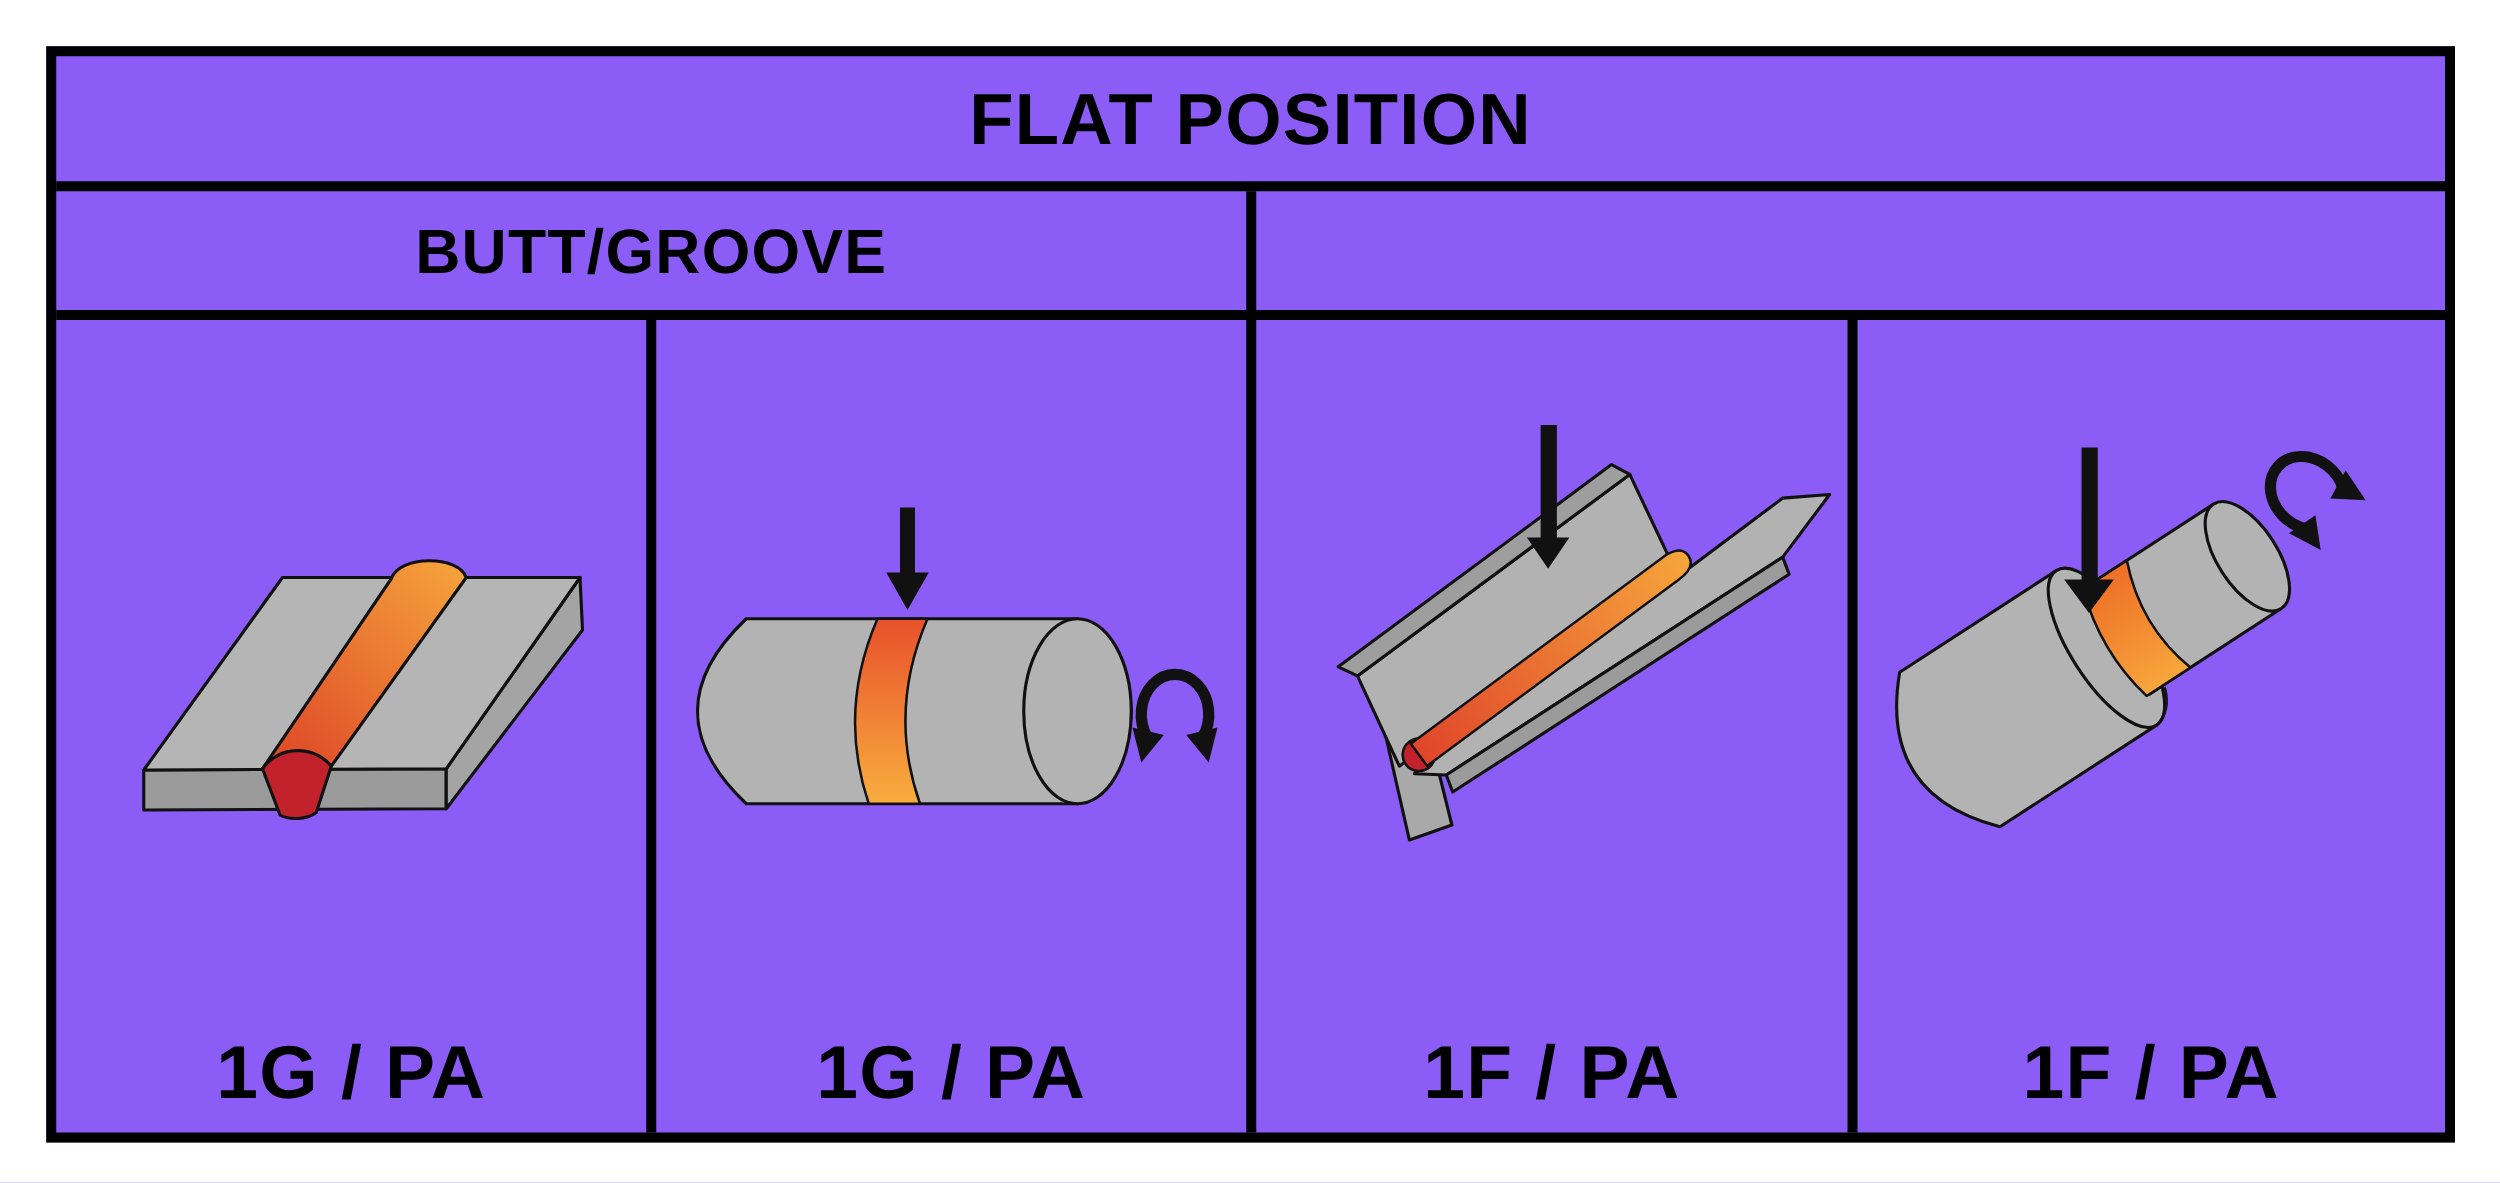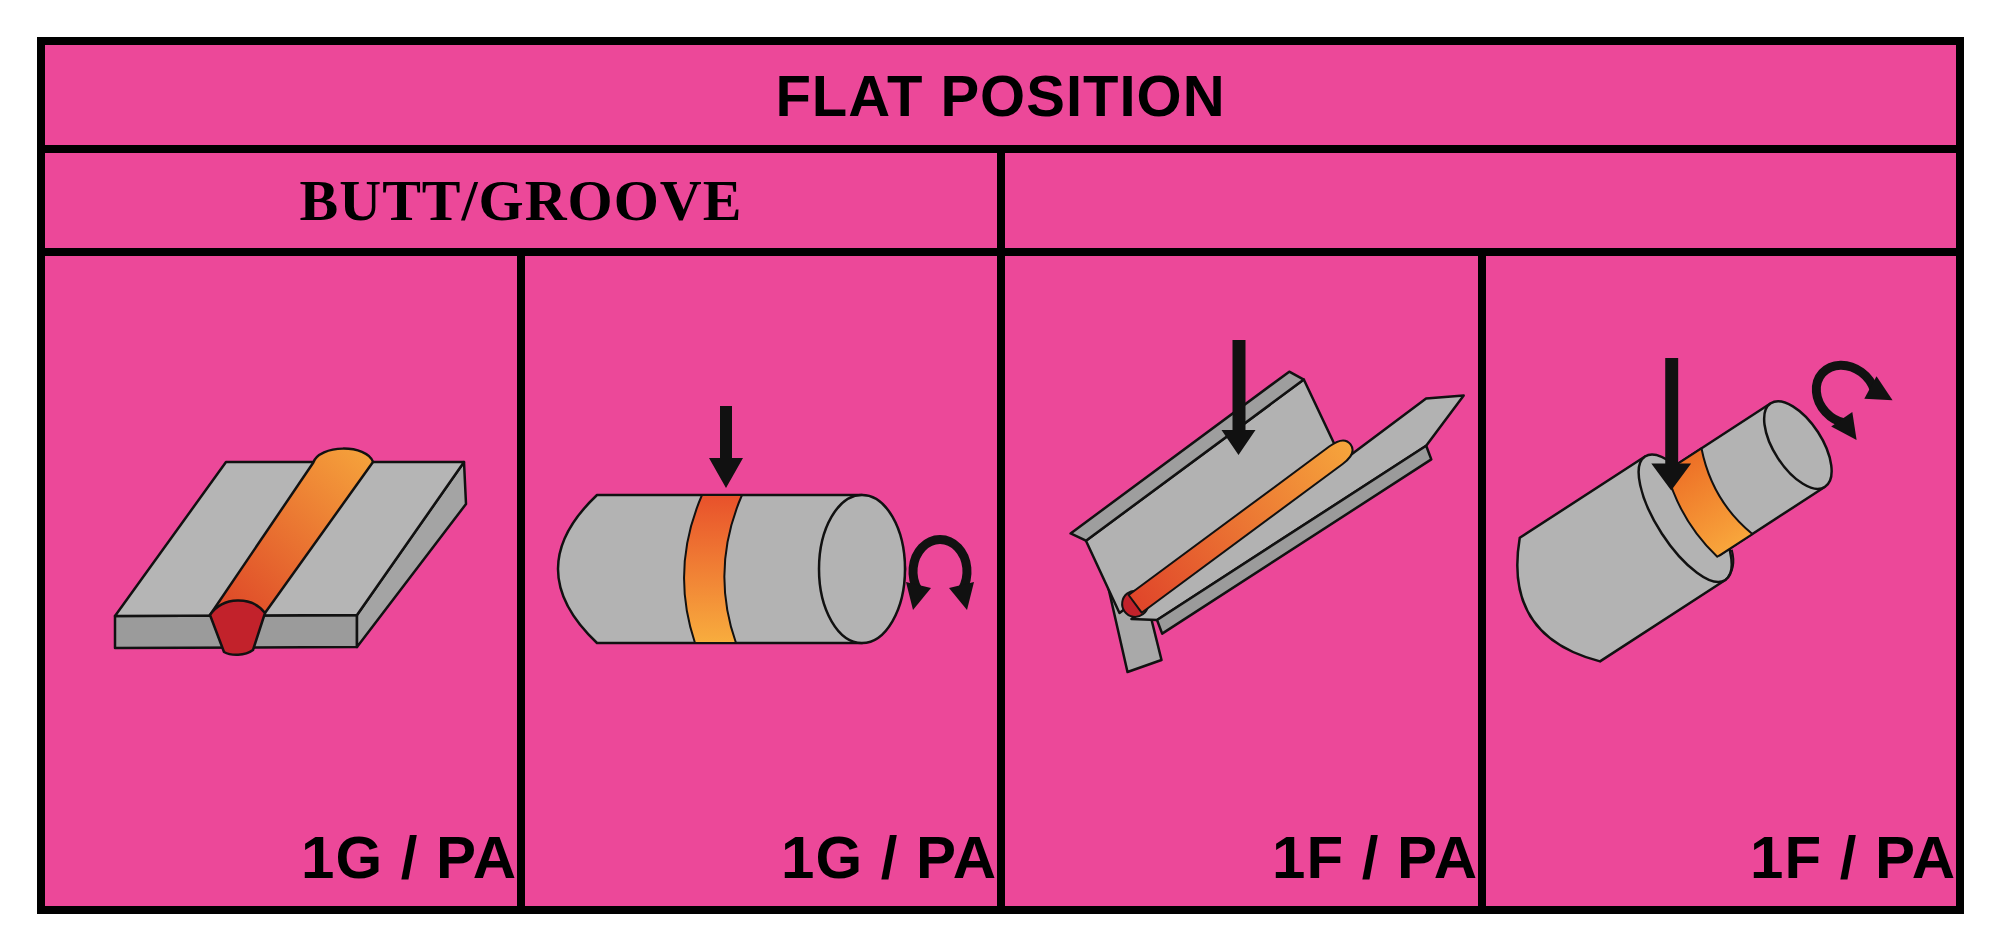--- a/index.html
+++ b/index.html
@@ -1,30 +1,30 @@
 <!DOCTYPE html>
 <html><head>
 <meta charset="utf-8">
 <style>
   html,body{margin:0;padding:0;background:#ffffff;width:2000px;height:946px;overflow:hidden;
     font-family:"Liberation Sans","DejaVu Sans",sans-serif;}
   .weld-table{position:absolute;left:37px;top:37px;width:1927px;height:877px;
-    border:8px solid #000;box-sizing:border-box;background:#ec4899;
+    border:8px solid #000;box-sizing:border-box;background:#8b5cf6;
     display:grid;grid-template-rows:100px 8px 95px 8px 1fr;}
   .hline{background:#000;}
   .title-row{display:flex;align-items:center;justify-content:center;}
   .title-text{font-size:58px;font-weight:700;letter-spacing:1px;color:#000;}
   .col-row{display:grid;grid-template-columns:952px 8px 1fr;}
   .col-cell{display:flex;align-items:center;justify-content:center;}
-  .col-text{font-size:58px;font-weight:700;letter-spacing:1px;color:#000;font-family:Liberation Serif, serif;}
+  .col-text{font-size:50px;font-weight:700;letter-spacing:1px;color:#000;}
   .vline{background:#000;}
   .cells-row{display:grid;grid-template-columns:472px 8px 472px 8px 473px 8px 1fr;}
   .cell{position:relative;}
   .cell svg{position:absolute;left:0;top:0;width:100%;height:100%;}
-  .cell-label{position:absolute;left:0;right:0;bottom:14px;text-align:right;
+  .cell-label{position:absolute;left:0;right:0;bottom:14px;text-align:center;
     font-size:60px;font-weight:700;letter-spacing:1px;color:#000;}
 </style>
 </head>
 <body>
 
 <div class="weld-table">
 
   <div class="title-row">
     <span class="title-text">FLAT POSITION</span>
   </div>

